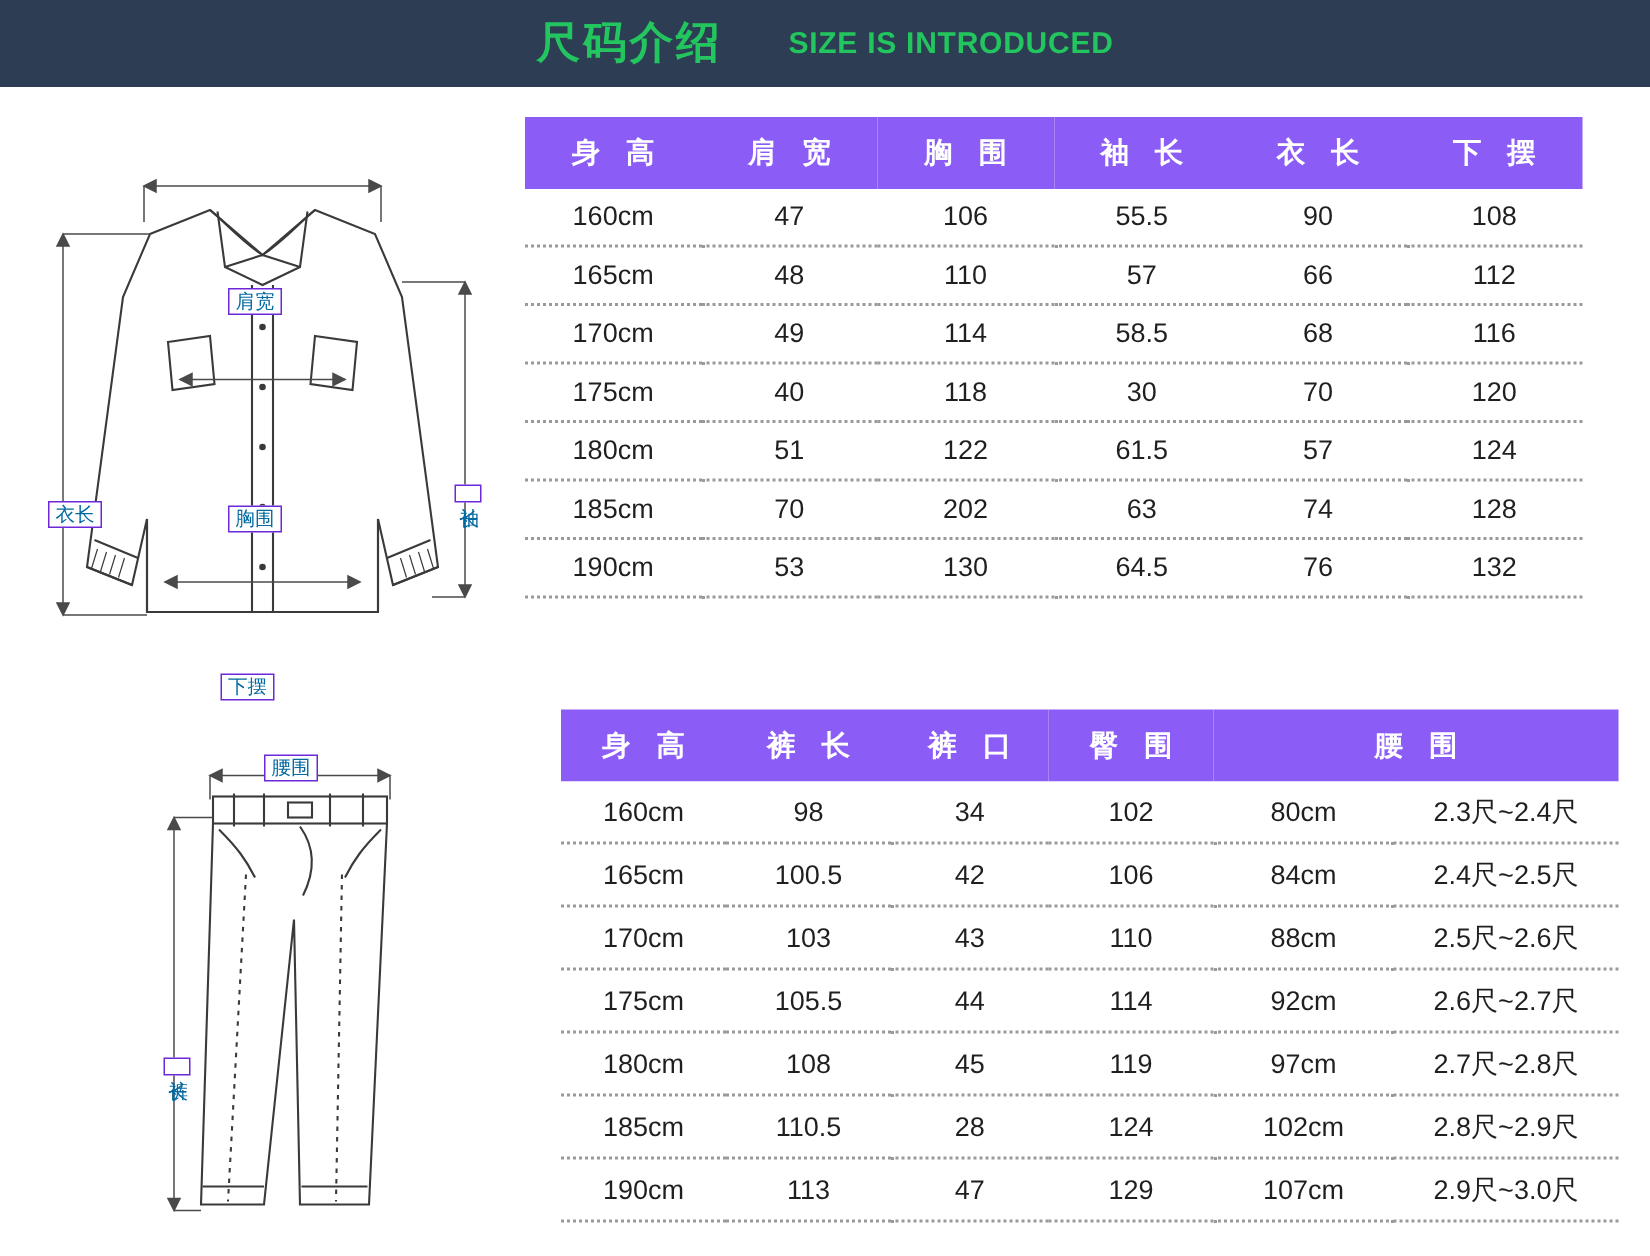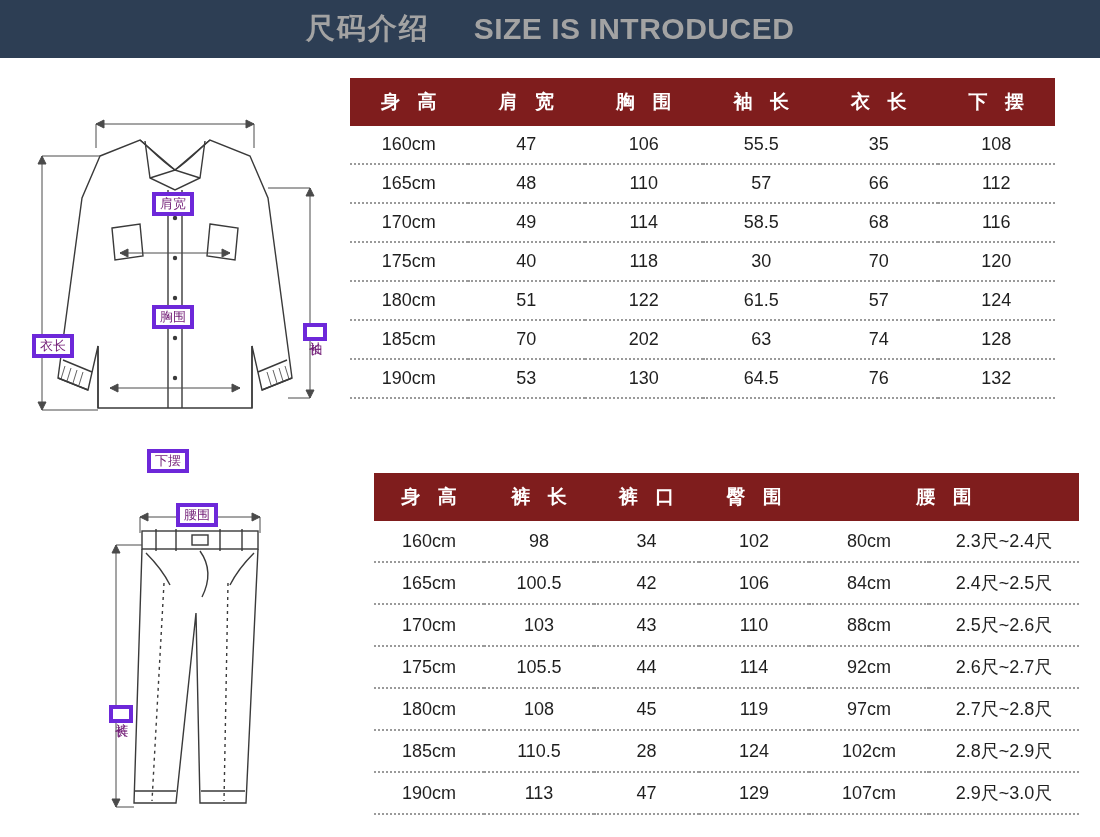--- a/index.html
+++ b/index.html
@@ -18,29 +18,29 @@
 
   
   .header {
     height: 58px;
     background: #2e4057;
     background: #2d3e54;
     display: flex;
     align-items: center;
     justify-content: center;
     gap: 44px;
-    color: #a3a3a3;
+    color: #22c55e;
   }
   .header .cn {
     font-size: 29px;
     font-weight: bold;
     letter-spacing: 2px;
   }
   .header .en {
-    font-size: 30px;
+    font-size: 20px;
     font-weight: bold;
     letter-spacing: 0.5px;
   }
 
   
   .content {
     position: relative;
     width: 1100px;
     height: 779px;
   }
@@ -61,21 +61,21 @@
     padding-left: 0px;
   }
 
   
   table {
     border-collapse: collapse;
     width: 705px;
     table-layout: fixed;
   }
   thead th {
-    background: #7f1d1d;
+    background: #8b5cf6;
     color: #ffffff;
     font-size: 19px;
     font-weight: bold;
     letter-spacing: 6px;
     text-indent: 6px;
     padding: 11px 0;
     text-align: center;
     border: none;
   }
   tbody td {
@@ -89,22 +89,22 @@
   tbody tr:last-child td {
     border-bottom: 2px dotted #9a9a9a;
   }
 
   
   .svgholder { position: absolute; top: 0; left: 0; }
 
   .dimlabel {
     position: absolute;
     background: #ffffff;
-    border: 4px solid #6d28d9;
-    color: #701a75;
+    border: 1px solid #6d28d9;
+    color: #0369a1;
     font-size: 13px;
     padding: 1px 4px;
     white-space: nowrap;
     line-height: 1.1;
   }
   .dimlabel.vertical {
     writing-mode: vertical-rl;
     text-orientation: upright;
     letter-spacing: 1px;
     padding: 4px 1px;
@@ -185,21 +185,21 @@
 
           <line x1="310" y1="110" x2="310" y2="320"></line>
           <polygon points="310,110 306,118 314,118"></polygon>
           <polygon points="310,320 306,312 314,312"></polygon>
           <line x1="268" y1="110" x2="310" y2="110"></line>
           <line x1="288" y1="320" x2="310" y2="320"></line>
         </g>
       </svg>
 
       <div class="dimlabel" style="left:152px; top:114px;">肩宽</div>
-      <div class="dimlabel" style="left:152px; top:227px;">胸围</div>
+      <div class="dimlabel" style="left:152px; top:259px;">胸围</div>
       <div class="dimlabel" style="left:147px; top:371px;">下摆</div>
       <div class="dimlabel" style="left:32px; top:256px;">衣长</div>
       <div class="dimlabel vertical" style="left:303px; top:245px;">袖长</div>
     </div>
 
     <div class="tablewrap">
       <table>
         <thead>
           <tr>
             <th>身 高</th>
@@ -209,21 +209,21 @@
             <th>衣 长</th>
             <th>下 摆</th>
           </tr>
         </thead>
         <tbody>
           <tr>
             <td>160cm</td>
             <td>47</td>
             <td>106</td>
             <td>55.5</td>
-            <td>35</td>
+            <td>90</td>
             <td>108</td>
           </tr>
           <tr>
             <td>165cm</td>
             <td>48</td>
             <td>110</td>
             <td>57</td>
             <td>66</td>
             <td>112</td>
           </tr>

